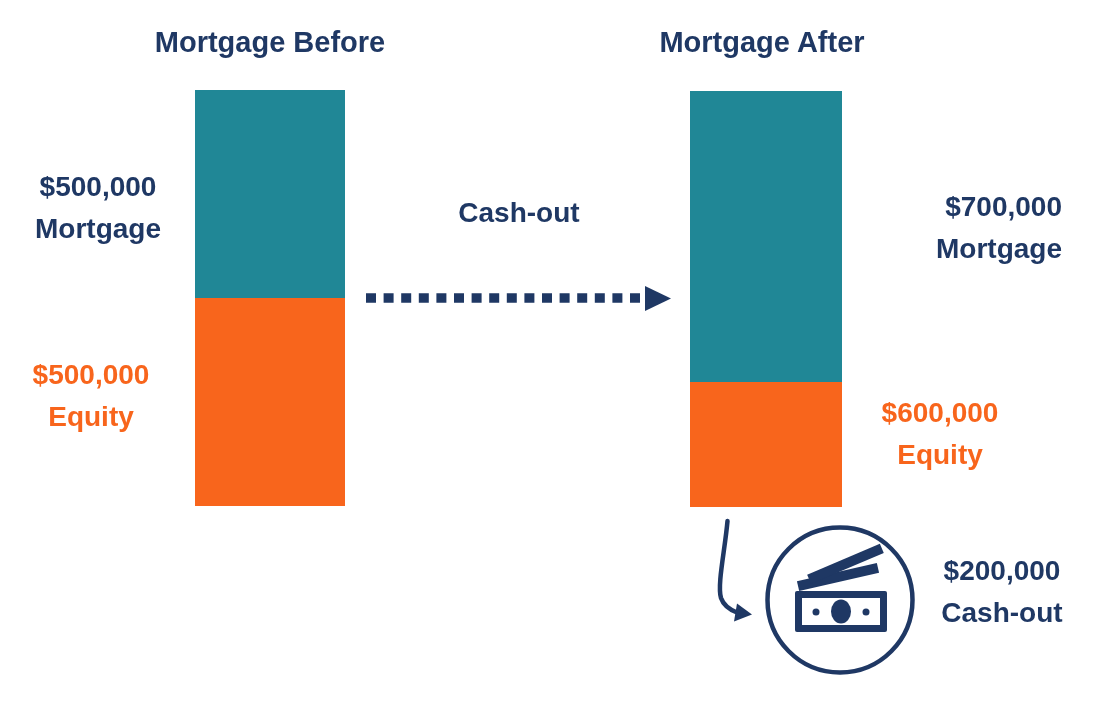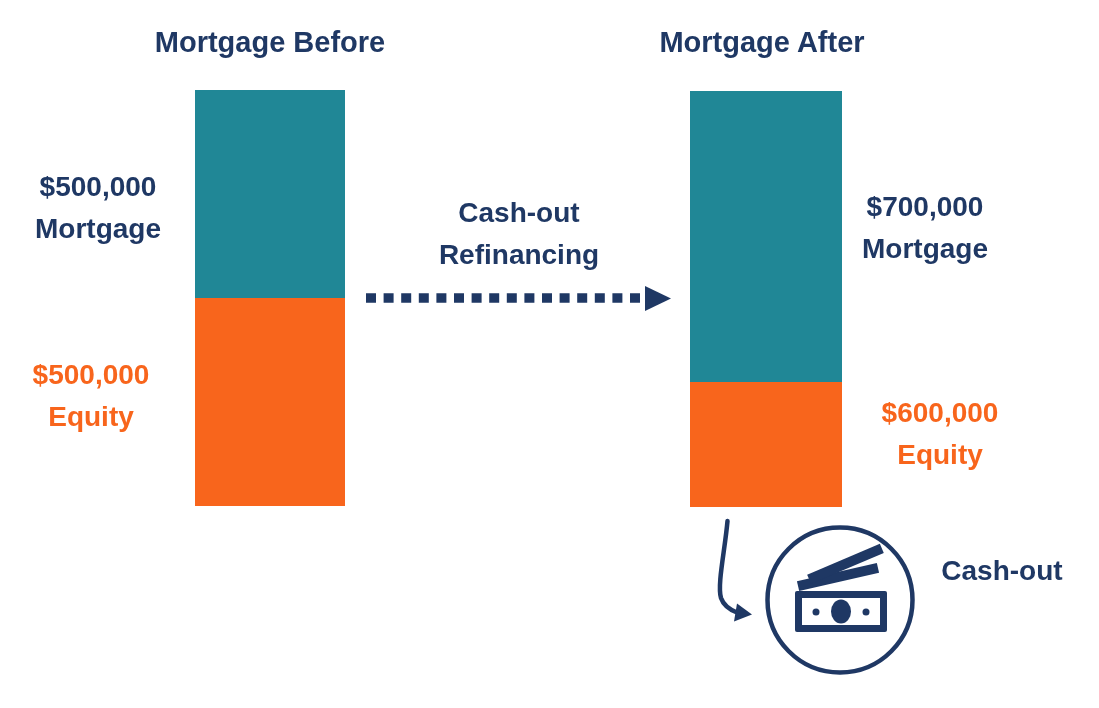--- a/index.html
+++ b/index.html
@@ -46,32 +46,32 @@
     <div>$500,000</div>
     <div>Mortgage</div>
   </div>
   <div class="label orange-text" style="left:6px; top:354px; width:170px;">
     <div>$500,000</div>
     <div>Equity</div>
   </div>
 
   <div class="label navy-text" style="left:394px; top:192px; width:250px;">
     <div>Cash-out</div>
-    <div>Refinancing</div>
   </div>
 
-  <div class="label navy-text" style="left:832px; top:186px; width:186px;">
+  <div class="label navy-text" style="left:876px; top:186px; width:186px;text-align:right;">
     <div>$700,000</div>
     <div>Mortgage</div>
   </div>
   <div class="label orange-text" style="left:850px; top:392px; width:180px;">
     <div>$600,000</div>
     <div>Equity</div>
   </div>
   <div class="label navy-text" style="left:912px; top:550px; width:180px;">
+    <div>$200,000</div>
     <div>Cash-out</div>
   </div>
 
   <svg class="overlay" width="1099" height="708" viewBox="0 0 1099 708">
 
     <g>
       <line x1="366" y1="298" x2="641" y2="298" class="navy-stroke" stroke-width="9.5" stroke-dasharray="10 7.6"></line>
       <polygon points="645,286 645,311 671,298.5" class="navy-fill"></polygon>
     </g>
 

